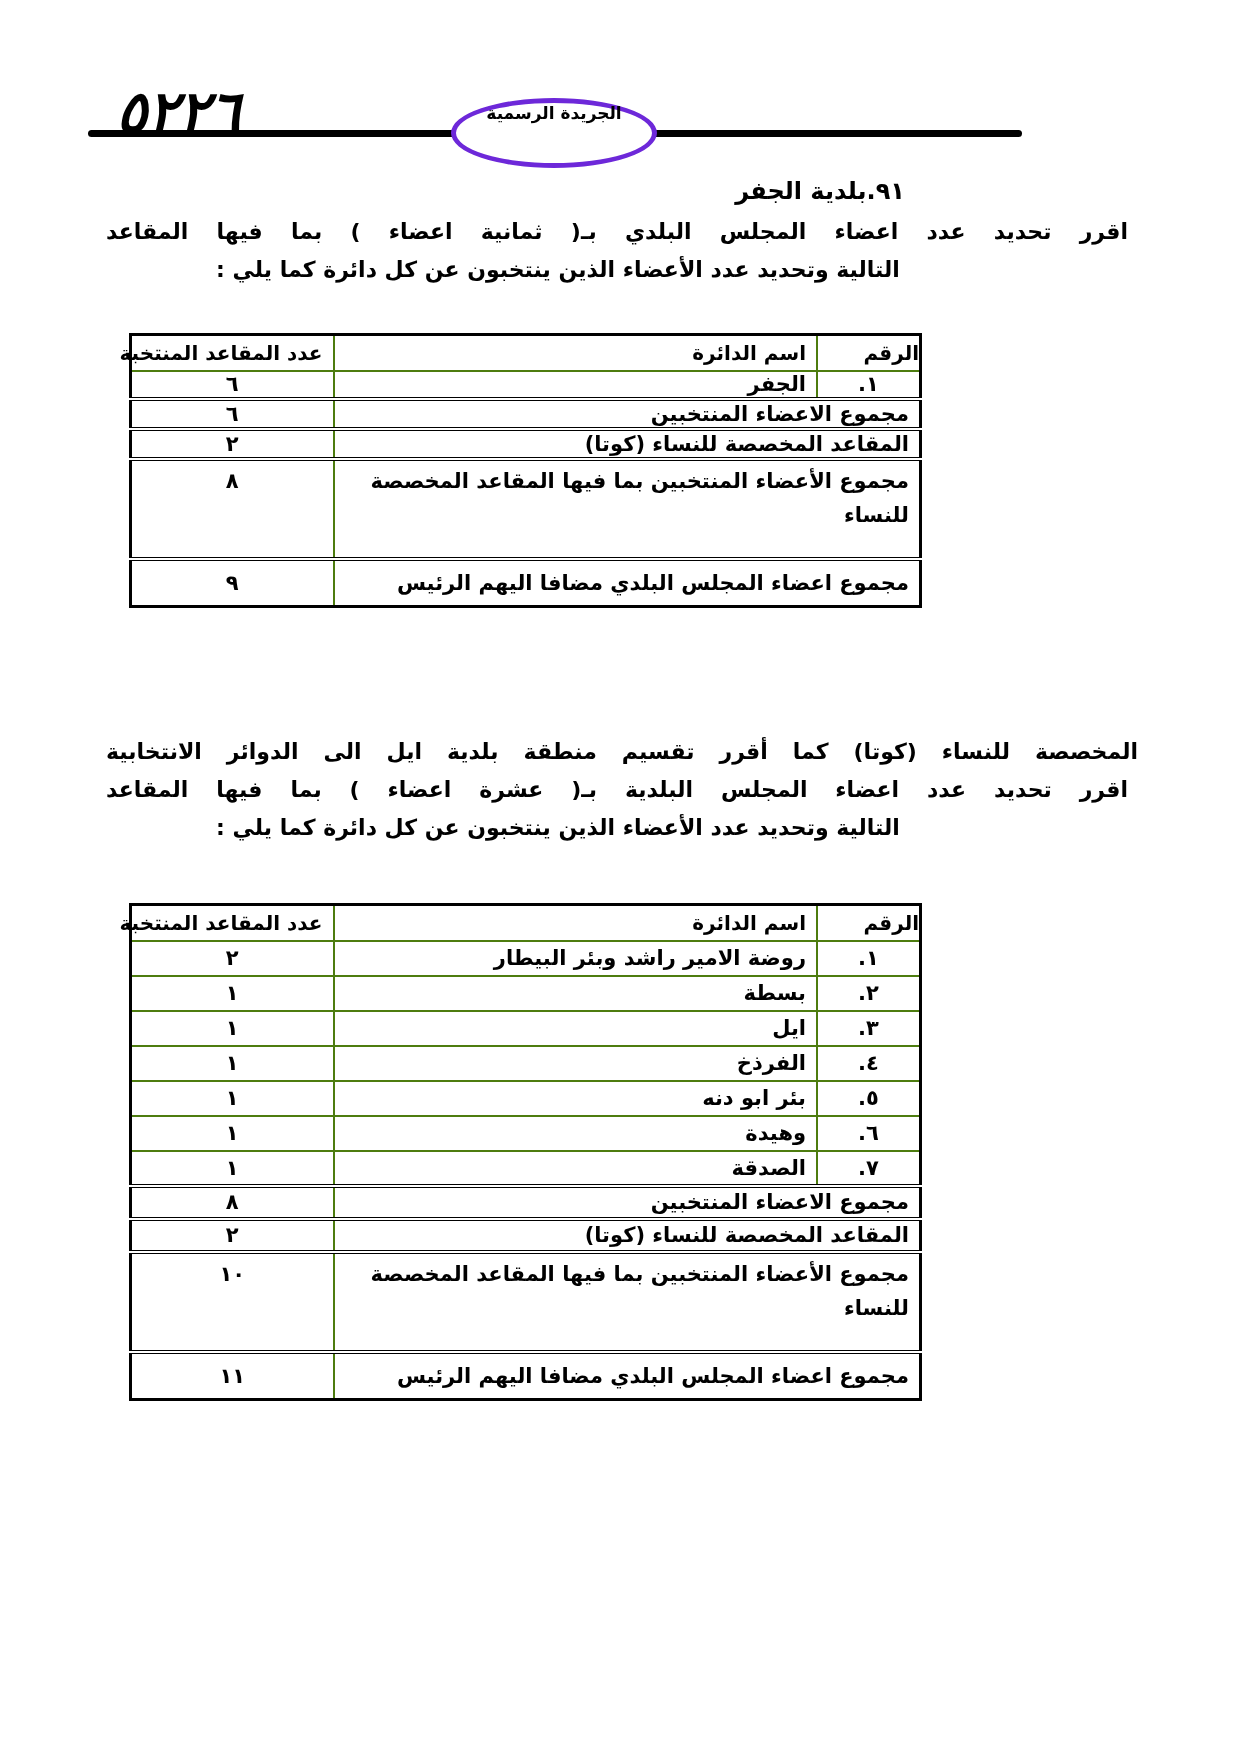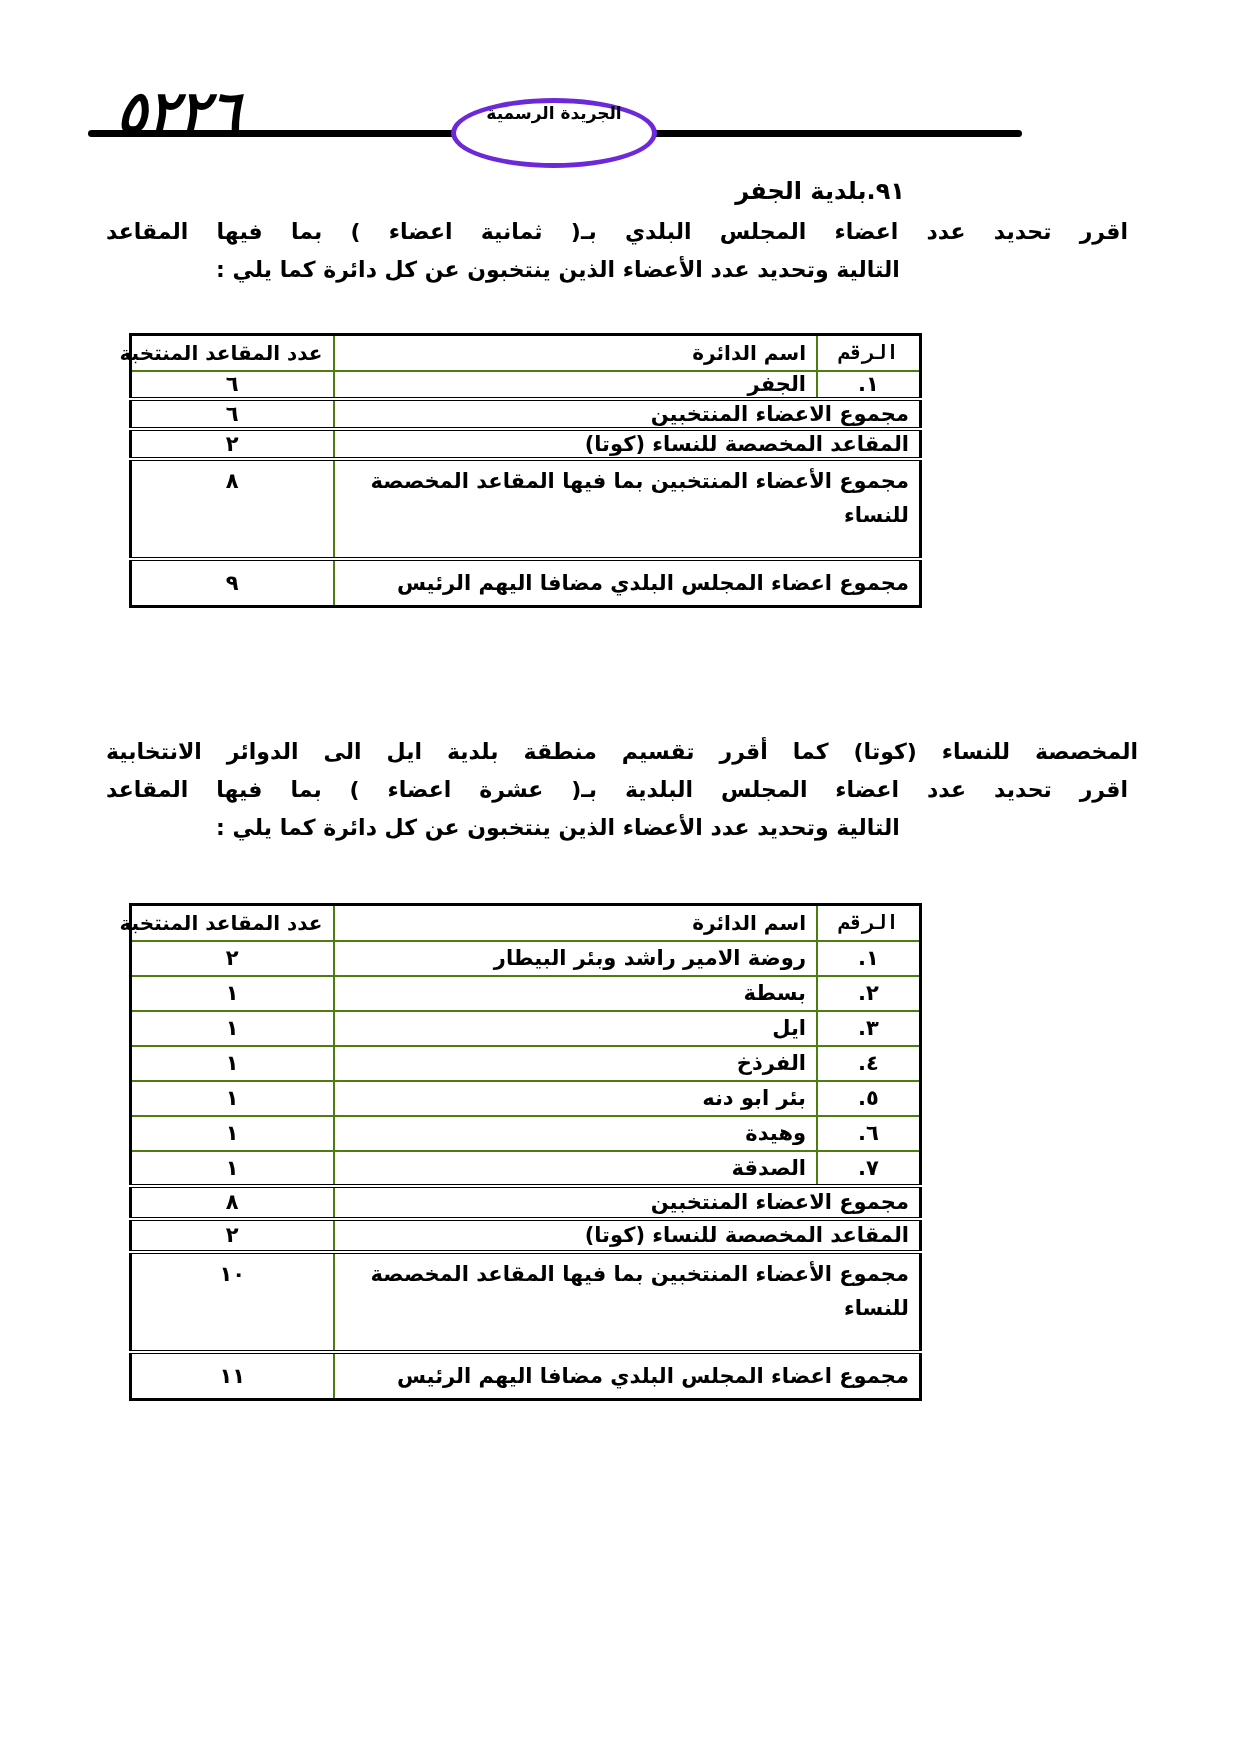--- a/index.html
+++ b/index.html
@@ -63,21 +63,21 @@
   .col-num   { width: 13.1%; }
   .col-name  { width: 61.2%; }
   .col-seats { width: 25.7%; }
 
   .muni-table th, .muni-table td {
     border: 2px solid #4d7c0f;
     vertical-align: middle;
   }
   tr.head { height: 36px; }
   th { font-size: 20px; white-space: nowrap; }
-  th.num-h { text-align: center; font-family: Liberation Mono, monospace; }
+  th.num-h { text-align: right; }
   th.name-h, th.seats-h { text-align: right; padding-left: 4px; padding-right: 10px; }
 
   tr.district { height: 35px; }
   #table-91 tr.district { height: 28px; }
   td.num   { text-align: center; }
   td.name  { text-align: right; padding-right: 10px; }
   td.seats { text-align: center; }
 
   tr.summary td { border-top: 4px double #000; }
   td.label { text-align: right; padding-right: 10px; }

